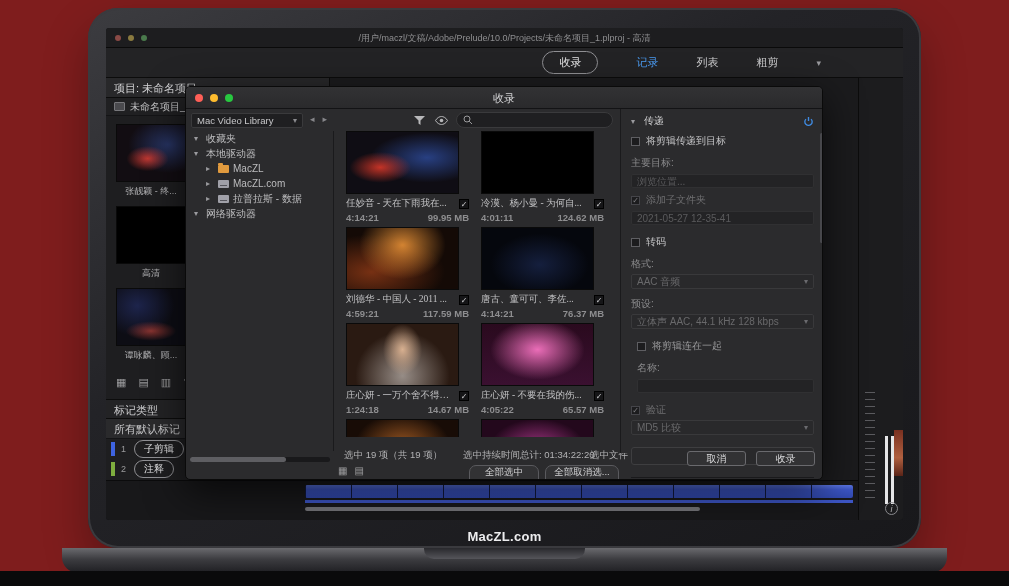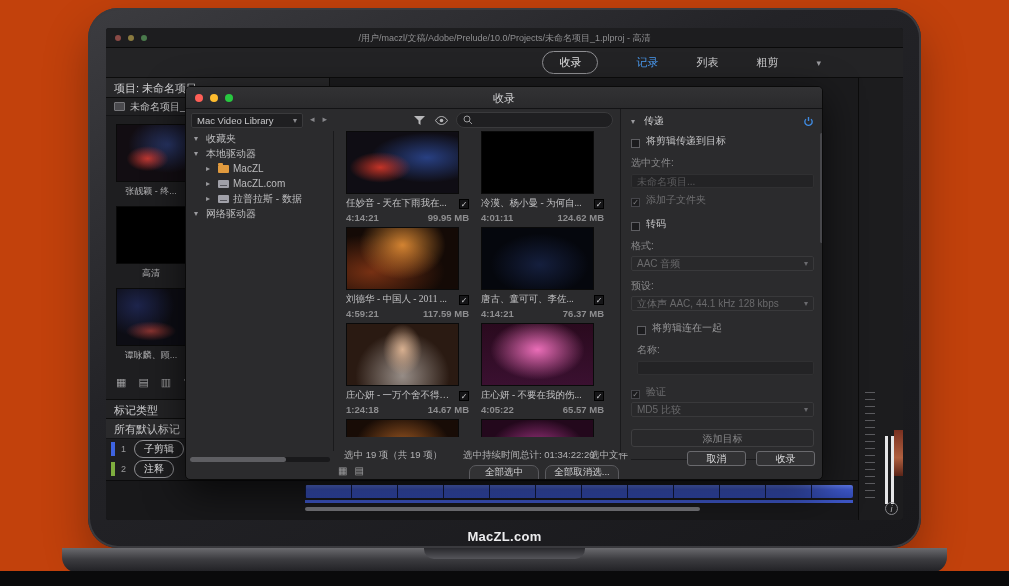--- a/index.html
+++ b/index.html
@@ -1,17 +1,17 @@
 <!DOCTYPE html>
 <html><head>
 <meta charset="utf-8">
 <style>
   * { margin:0; padding:0; box-sizing:border-box; }
   body { background:#ffffff; font-family:"Liberation Sans", sans-serif; }
-  .page { position:relative; width:1009px; height:586px; background:#c2410c; overflow:hidden; }
+  .page { position:relative; width:1009px; height:586px; background:#7f1d1d; overflow:hidden; }
 
   
   .bezel { position:absolute; left:88px; top:8px; width:833px; height:540px; border-radius:30px;
            background:linear-gradient(150deg,#3c3c40,#232327 40%,#18181b);
            box-shadow:0 22px 45px rgba(0,0,0,.30), inset 0 0 0 2px #3a3a3e; }
   .screen { position:absolute; left:18px; top:20px; width:797px; height:492px; background:#141416;
             border-radius:3px; overflow:hidden; }
   .brand { position:absolute; left:0; top:521px; width:100%; text-align:center; color:#ededef;
            font-size:13px; font-weight:bold; letter-spacing:.3px; }
   .base { position:absolute; left:62px; top:548px; width:885px; height:25px;
@@ -156,21 +156,21 @@
           padding:0 8px; }
   .dbtn { position:absolute; top:364px; width:59px; height:15px; line-height:13px; font-size:10px;
           color:#d8d8da; background:#323234; border:1px solid #6a6a6e; border-radius:3px;
           text-align:center; }
 
   .rpanel { position:absolute; left:434px; top:22px; width:204px; height:344px; background:#2b2b2d;
             border-left:1px solid #1a1a1c; padding:4px 10px; font-size:10px; color:#c6c6c8; }
   .rphead { display:flex; justify-content:space-between; align-items:center; height:16px;
             color:#d0d0d2; }
   .rphead .hl { display:flex; gap:5px; align-items:center; }
-  .cbrow { display:flex; align-items:flex-end; gap:6px; margin-top:5px; }
+  .cbrow { display:flex; align-items:center; gap:6px; margin-top:5px; }
   .cb { width:9px; height:9px; border:1px solid #5e5e62; background:#1c1c1e; font-size:8px;
         line-height:8px; text-align:center; color:#aaaaac; flex:none; }
   .cb.dim { border-color:#45454a; color:#808084; }
   .dimtxt { color:#6e6e70; }
   .lbl { margin-top:8px; color:#8a8a8c; }
   .dd { margin-top:3px; height:15px; background:#29292b; border:1px solid #39393b; border-radius:2px;
         display:flex; justify-content:space-between; align-items:center; padding:0 5px; color:#69696b; }
   .dd .dc { font-size:8px; color:#6a6a6e; }
   .rinput { margin-top:4px; height:14px; background:#232325; border:1px solid #303032; border-radius:2px;
             padding:0 5px; line-height:13px; color:#5a5a5c; }
@@ -421,26 +421,27 @@
             </span>
             <svg width="11" height="11" viewBox="0 0 12 12">
               <path d="M6 1v4.5" stroke="#3f8ae0" stroke-width="1.5" fill="none"></path>
               <path d="M3.2 3.4a4 4 0 1 0 5.6 0" fill="none" stroke="#3f8ae0" stroke-width="1.5"></path>
             </svg>
           </div>
           <div class="cbrow">
             <span class="cb"></span>
             <span>将剪辑传递到目标</span>
           </div>
-          <div class="lbl">选中文件:</div>
-          <div class="rinput dimtxt">未命名项目...</div>
+          <div class="lbl">主要目标:</div>
+          <div class="rinput dimtxt">浏览位置...</div>
           <div class="cbrow">
             <span class="cb dim">✓</span>
             <span class="dimtxt">添加子文件夹</span>
           </div>
+          <div class="rinput">2021-05-27 12-35-41</div>
           <div class="cbrow" style="margin-top:10px;">
             <span class="cb"></span>
             <span>转码</span>
           </div>
           <div class="lbl">格式:</div>
           <div class="dd">
             <span>AAC 音频</span>
             <span class="dc">▾</span>
           </div>
           <div class="lbl">预设:</div>

